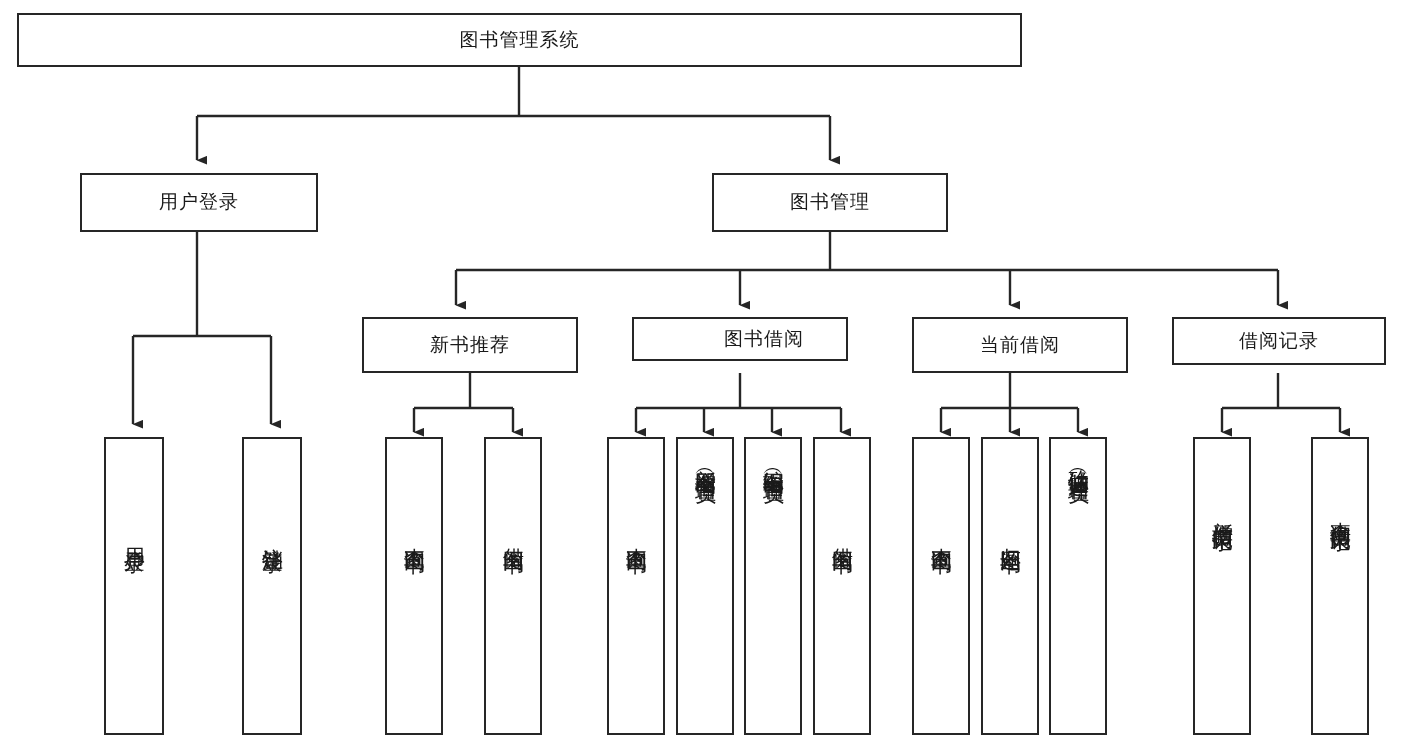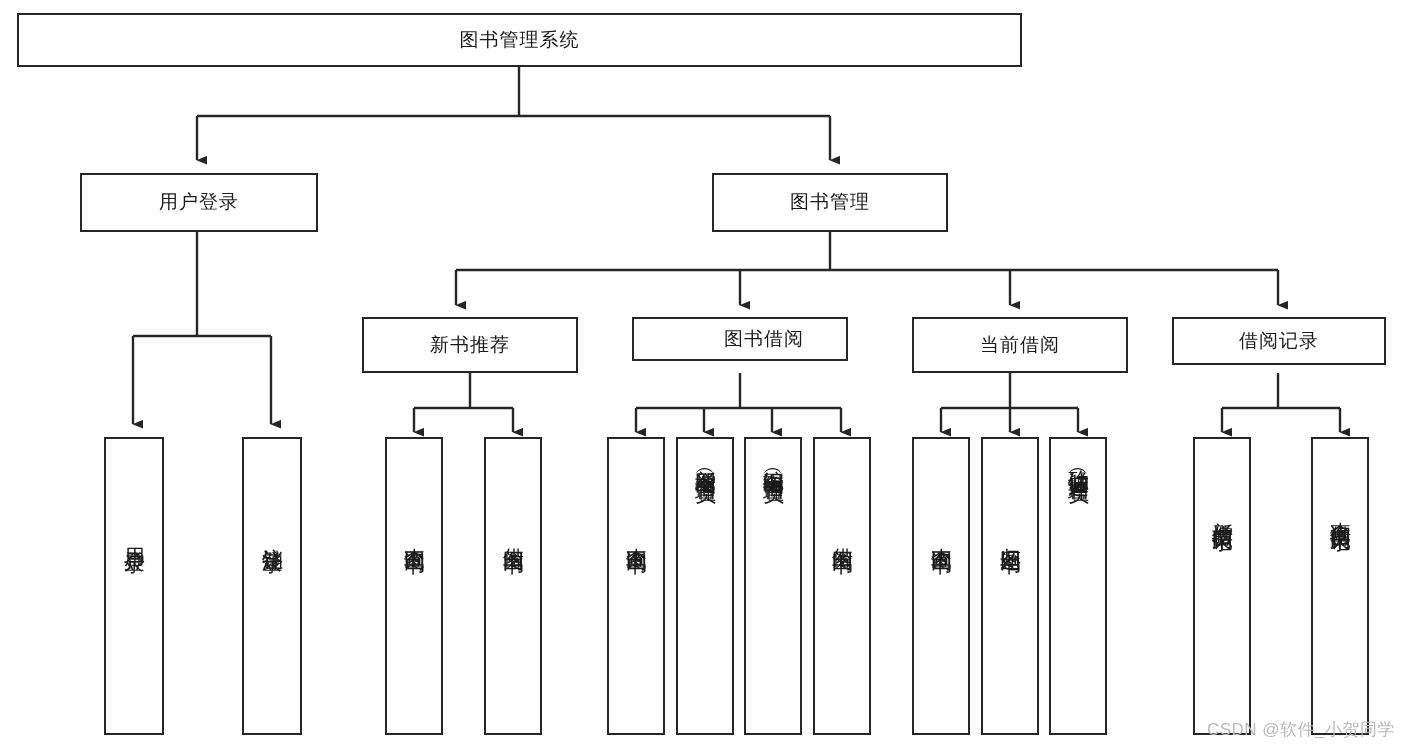--- a/index.html
+++ b/index.html
@@ -188,15 +188,14 @@
     <span class="vtext">确认归还（管理员）</span>
   </div>
 
   <div class="node v mid2" style="left:1193px; top:437px; width:58px; height:298px;">
     <span class="vtext">新增借阅记录</span>
   </div>
   <div class="node v mid2" style="left:1311px; top:437px; width:58px; height:298px;">
     <span class="vtext">查询借阅记录</span>
   </div>
 
-  <div class="watermark">CSDN @软件_小贺同学</div>
 
 </div>
 
 </body></html>

